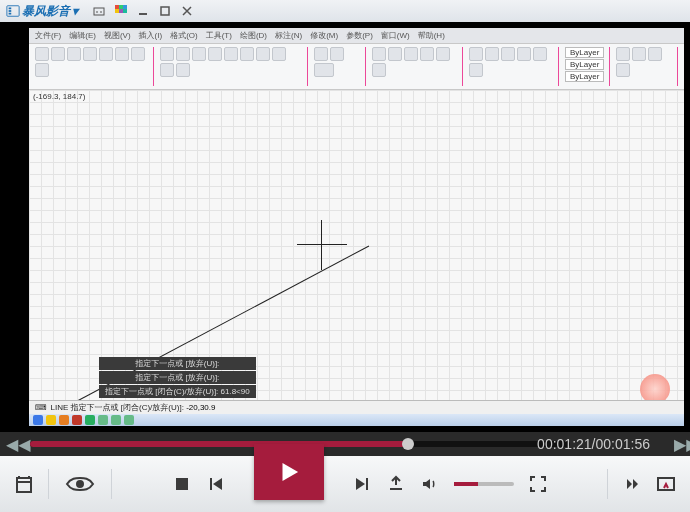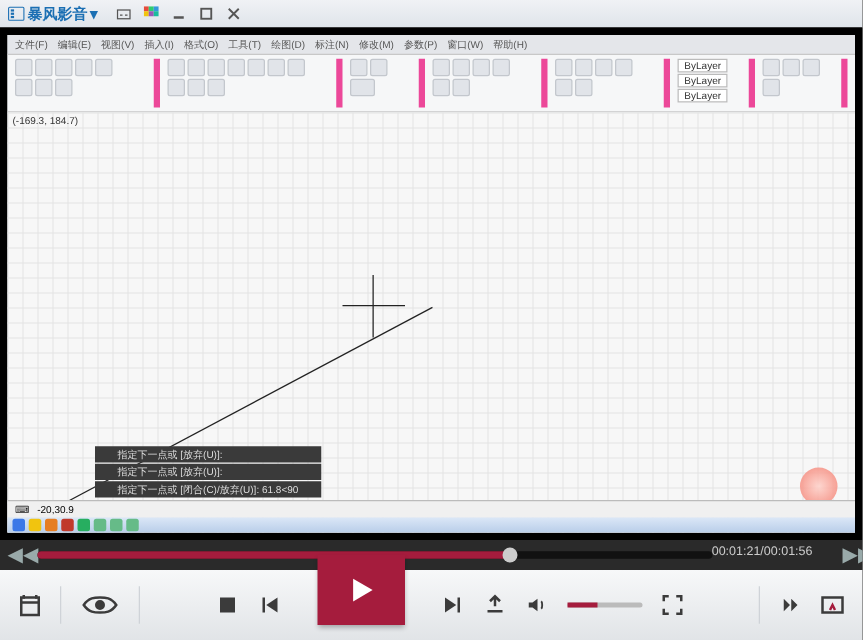--- a/index.html
+++ b/index.html
@@ -1,56 +1,56 @@
 <!DOCTYPE html>
 <html><head>
 <meta charset="utf-8">
 <style>
   * { margin: 0; padding: 0; box-sizing: border-box; font-family: "Microsoft YaHei", sans-serif; }
   body { width: 690px; height: 512px; background: #000; overflow: hidden; position: relative; }
 
   
-  .titlebar { height: 22px; background: linear-gradient(#f0f2f5,#dfe4ea); display: flex; align-items: center; font-size: 12px; color: #2c3e50; }
+  .titlebar { height: 22px; background: linear-gradient(#f0f2f5,#dfe4ea); display: flex; align-items: center; font-size: 12px; color: #2c3e50; font-style: italic; }
   .logo { padding: 0 6px; color: #1b6fb3; font-weight: bold; display: flex; align-items: center; gap: 2px; }
   .logo svg { width: 14px; height: 14px; }
   .file-title { flex: 1; text-align: center; color: #666; font-size: 11px; }
   .win-btns { display: flex; gap: 8px; padding: 0 8px; }
   .win-btn { width: 14px; height: 14px; display: flex; align-items: center; justify-content: center; color: #555; }
   .win-btn svg { width: 12px; height: 12px; }
 
   
   .video { position: relative; height: 410px; background: #000; }
-  .cad { position: absolute; inset: 6px 6px 6px 6px; background: #e9e9eb; font-size: 9px; color: #444; display: flex; flex-direction: column; }
+  .cad { position: absolute; inset: 6px 6px 6px 6px; background: #e9e9eb; font-size: 9px; color: #444; display: flex; flex-direction: column; margin-left: 23px; }
   .cad-menu, .cad-tabs { background: #e4e6ea; padding: 2px 6px; border-bottom: 1px solid #c8c8c8; font-size: 8px; color: #555; }
   .cad-tabs span, .cad-menu span { margin-right: 8px; }
   .ribbon { height: 46px; background: #f6f7f8; border-bottom: 1px solid #c8c8c8; display: flex; gap: 6px; padding: 3px 6px; overflow: hidden; }
-  .ribbon-grp { display: flex; flex-wrap: wrap; gap: 2px; align-content: flex-start; border-right: 5px solid #ec4899; padding-right: 17px; }
+  .ribbon-grp { display: flex; flex-wrap: wrap; gap: 2px; align-content: flex-start; border-right: 1px solid #ec4899; padding-right: 5px; }
   .ribbon-grp i { width: 14px; height: 14px; background: #e1e4e9; border: 1px solid #c3c7cd; border-radius: 2px; }
   .cad-canvas { flex: 1; position: relative; background-color: #f7f7f7;
     background-image: linear-gradient(#e3e3e3 1px,transparent 1px),linear-gradient(90deg,#e3e3e3 1px,transparent 1px);
-    background-size: 12px 12px; }
+    background-size: 12px 12px; text-align: center; }
   .diag-line { position: absolute; left: 40px; bottom: 20px; width: 340px; height: 1px; background: #222; transform-origin: left bottom; transform: rotate(-28deg); }
   .crosshair { position: absolute; left: 268px; top: 130px; width: 50px; height: 50px; }
   .crosshair::before,.crosshair::after{content:"";position:absolute;background:#222;}
   .crosshair::before{left:24px;top:0;width:1px;height:50px;}
   .crosshair::after{top:24px;left:0;height:1px;width:50px;}
   .cad-cmd-stack { position:absolute; left:70px; bottom:28px; }
-  .cad-cmd-stack div{ background:#3a3a3a; color:#ddd; font-size:8px; padding:1px 18px; margin-top:1px;}
+  .cad-cmd-stack div{ background:#3a3a3a; color:#ddd; font-size:8px; padding:1px 6px; margin-top:1px;}
   .cad-cli { position:absolute; left:0; right:0; bottom:12px; height:14px; background:#f0f0f0; border-top:1px solid #bbb; font-size:8px; color:#222; padding:1px 6px; display:flex; align-items:center;}
   .cad-taskbar { position:absolute; left:0; right:0; bottom:0; height:12px; background:linear-gradient(#dbe7f7,#b9cee9); display:flex; gap:3px; padding:1px 4px;}
   .cad-taskbar i{ width:10px;height:10px;background:#6b8;border-radius:2px;}
   .cad-red-circle{position:absolute;right:14px;bottom:22px;width:30px;height:30px;border-radius:50%;background:radial-gradient(#ffd1c9,#f37768);opacity:.85;}
 
   
   .seek { position:relative; height:24px; background:#2a2a2a; display:flex; align-items:center; }
   .seek-track { position:absolute; left:30px; right:120px; top:9px; height:6px; background:#111; border-radius:3px; }
   .seek-fill { position:absolute; left:0; top:0; bottom:0; width:70%; background:#a51c3d; border-radius:3px; }
   .seek-knob { position:absolute; right:-6px; top:-3px; width:12px; height:12px; border-radius:50%; background:#ccc; }
   .seek-left-ico, .seek-right-ico { width:16px; color:#9aa; padding:0 6px; }
-  .time { position:absolute; right:40px; top:4px; font-size:10px; color:#ccc; }
+  .time { position:absolute; right:40px; top:4px; font-size:14px; color:#ccc; }
 
   
   .controls { height:56px; background:linear-gradient(#f7f8f9,#e1e4e7); display:flex; align-items:center; position:relative; }
   .ctl-grp { display:flex; align-items:center; gap:14px; padding:0 14px; }
   .ico { width:20px; height:20px; color:#3b3b3b; display:flex; align-items:center; justify-content:center; }
   .ico svg{width:100%;height:100%;}
   .divider { width:1px; height:30px; background:#cfd3d8; }
   .bigplay { width:70px; height:56px; background:#a51c3d; display:flex; align-items:center; justify-content:center; margin:0 14px; position:relative; top:-12px; box-shadow:0 2px 4px rgba(0,0,0,.3);}
   .bigplay svg{ width:26px; height:26px; fill:#fff; }
   .vol-track{ width:60px; height:4px; background:#bbb; position:relative; border-radius:2px;}
@@ -172,21 +172,21 @@
       <div class="diag-line"></div>
       <div class="crosshair"></div>
       <div class="cad-cmd-stack">
         <div>指定下一点或 [放弃(U)]:</div>
         <div>指定下一点或 [放弃(U)]:</div>
         <div>指定下一点或 [闭合(C)/放弃(U)]: 61.8&lt;90</div>
       </div>
       <div class="cad-red-circle"></div>
       <div class="cad-cli">
         <span style="margin-right:4px">⌨</span>
-        &nbsp;
+        <span>LINE 指定下一点或 [闭合(C)/放弃(U)]:</span>&nbsp;
         <span style="color:#000">-20,30.9</span>
       </div>
       <div class="cad-taskbar">
         <i style="background:#3b78e7"></i>
           <i style="background:#f1c40f"></i>
           <i style="background:#e67e22"></i>
           <i style="background:#c0392b"></i>
           <i style="background:#27ae60"></i>
           <i></i>
           <i></i>

